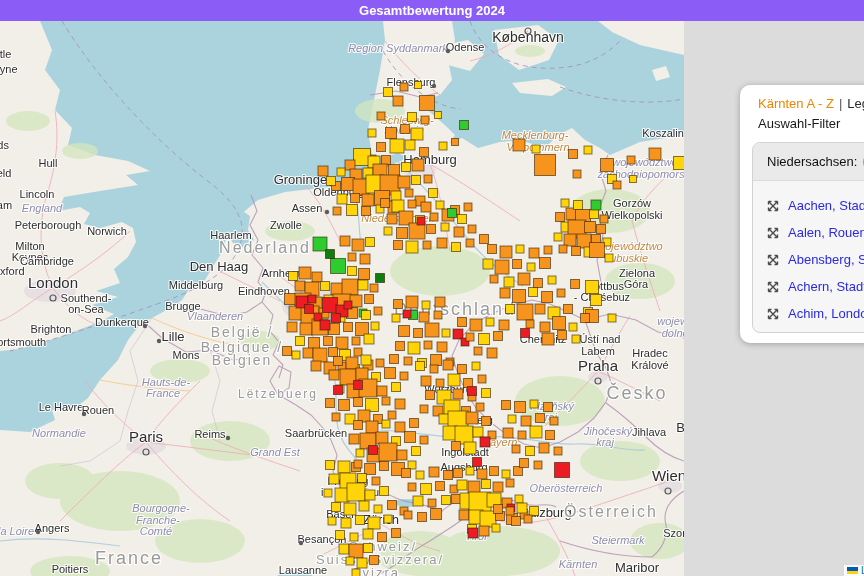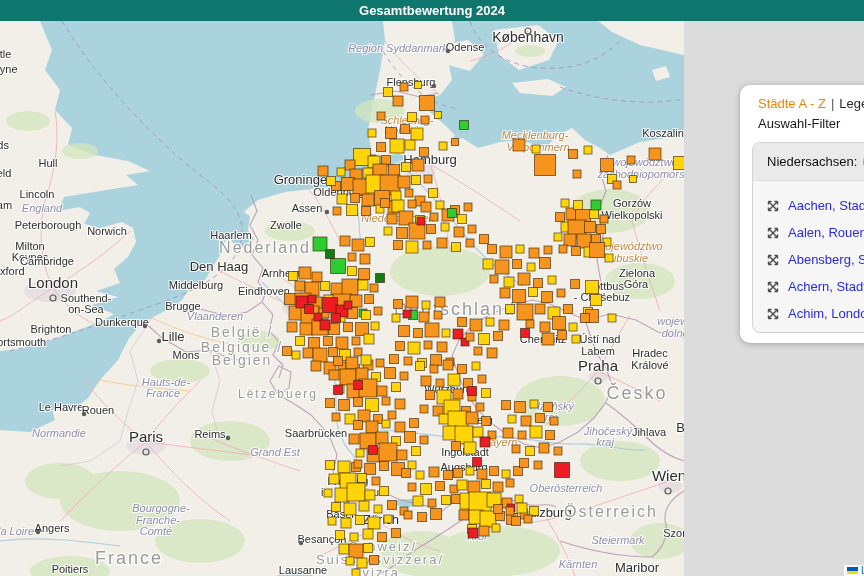--- a/index.html
+++ b/index.html
@@ -1,17 +1,17 @@
 <!DOCTYPE html>
 <html><head>
 <meta charset="utf-8">
 <style>
   html,body{margin:0;padding:0;width:864px;height:576px;overflow:hidden;
     font-family:"Liberation Sans",sans-serif;background:#dcdcdc}
-  #header{position:absolute;left:0;top:0;width:864px;height:21px;background:#0f766e;
+  #header{position:absolute;left:0;top:0;width:864px;height:21px;background:#8b5cf6;
     color:#fff;font-weight:bold;font-size:13px;display:flex;align-items:center;justify-content:center;z-index:30}
   #map{position:absolute;left:0;top:21px;width:684px;height:555px;background:#abd3de;overflow:hidden}
   #sidebar{position:absolute;left:684px;top:21px;width:180px;height:555px;background:#dcdcdc}
   #panel{position:absolute;left:740px;top:85px;width:175px;height:258px;background:#fff;
     border-radius:10px;box-shadow:0 1px 6px rgba(0,0,0,.28);box-sizing:border-box;padding:11px 0 0 18px;z-index:10}
   .tabrow{font-size:13px;white-space:nowrap}
   .tab-cities{color:#ee8500;cursor:pointer}
   .tabsep{color:#555;margin:0 5px}
   .tab-legend{color:#2b2b2b;cursor:pointer}
   .subtitle{font-size:13px;color:#191919;margin-top:5px}
@@ -755,21 +755,21 @@
         <rect x="524" y="494" width="8" height="8" fill="#f7941d" class="mk"></rect>
         <rect x="511.5" y="495.5" width="9" height="9" fill="#f7941d" class="mk"></rect>
       </g>
   </svg>
 </div>
 
 <div id="sidebar"></div>
 
 <div id="panel">
   <div class="tabrow">
-    <span class="tab-cities">Städte A - Z</span><span class="tabsep">|</span><span class="tab-legend">Legende</span>
+    <span class="tab-cities">Kärnten A - Z</span><span class="tabsep">|</span><span class="tab-legend">Legende</span>
   </div>
   <div class="subtitle">Auswahl-Filter</div>
   <div id="filterbox">
     <div class="filter-row">
       <span>Niedersachsen:</span>
       <input class="filter-input" type="text" placeholder="" style="">
     </div>
     <div class="city-list">
       <div class="city-item">
         <svg class="zoomto" width="12" height="12" viewBox="0 0 12 12">

